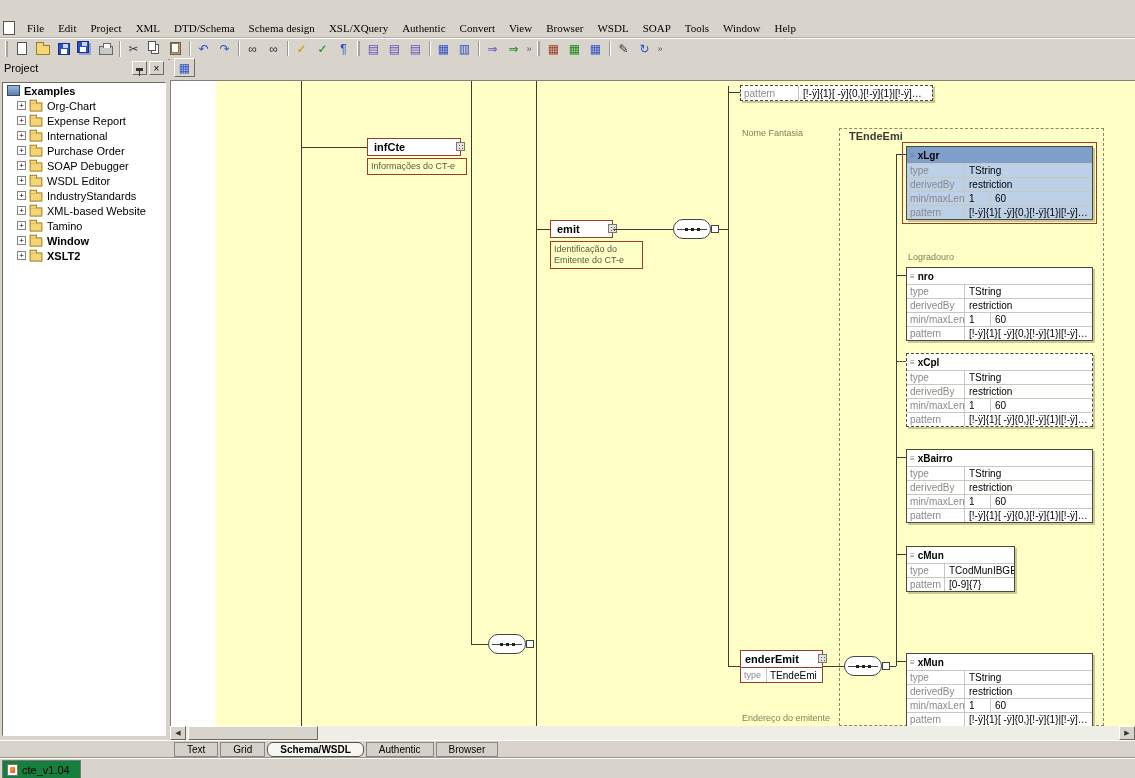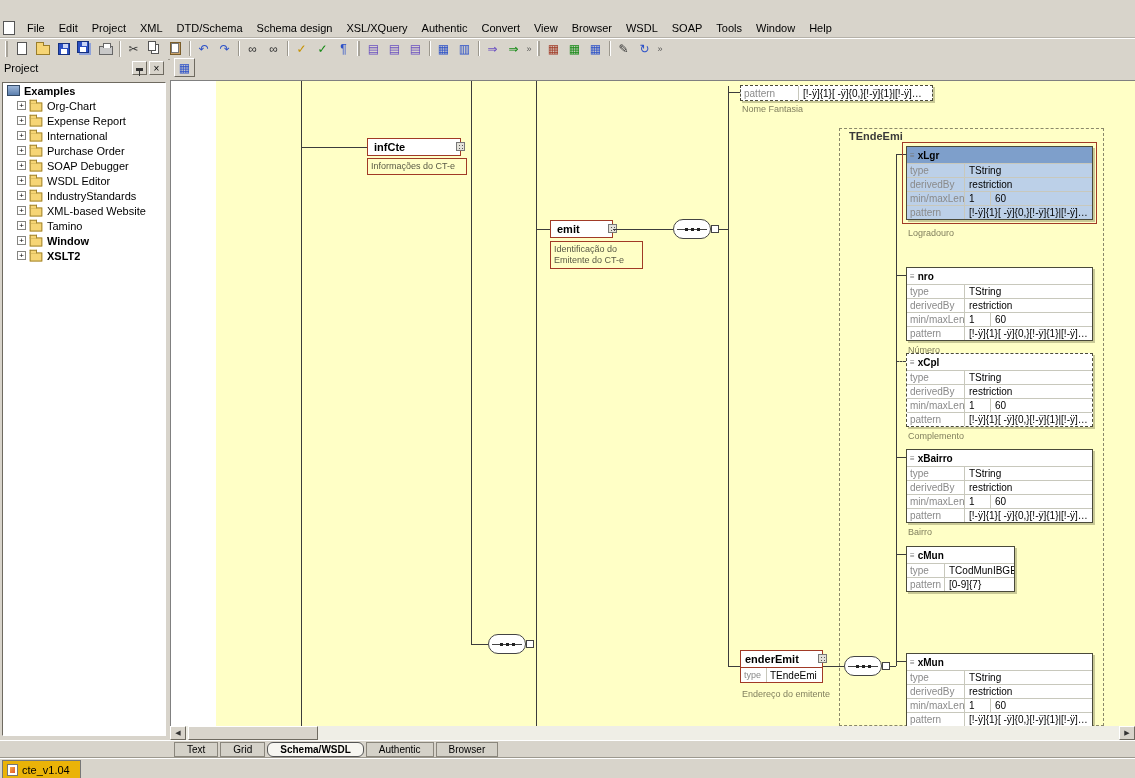--- a/index.html
+++ b/index.html
@@ -12,21 +12,21 @@
     background:linear-gradient(180deg,#3A6EE0 0%,#1E50C8 25%,#1746B4 70%,#123A9A 100%);
     color:#fff; font-weight:bold; display:flex; align-items:center; padding-left:3px; }
   .app-icon { width:13px; height:13px; margin-right:4px; border:1px solid #7a3007;
     background:linear-gradient(135deg,#ffb23e,#e4572e 60%,#b93312); border-radius:2px; position:relative; }
   .app-icon::after { content:""; position:absolute; left:4px; top:4px; width:4px; height:4px; background:#fff; border-radius:50%; }
 
   
   .menubar { position:absolute; left:0; top:18px; width:1135px; height:20px; background:#D8D4CB;
     border-bottom:1px solid #B5B1A8; display:flex; align-items:center; }
   .mdi-doc { width:12px; height:14px; background:#fff; border:1px solid #555; margin:0 5px 0 3px; }
-  .menu-item { padding:3px 7px; cursor:default; }
+  .menu-item { padding:3px 7px; cursor:default;font-family:Liberation Serif, serif; }
 
   
   .toolbar { position:absolute; left:0; top:38px; width:1135px; height:22px; background:#D8D4CB;
     border-bottom:1px solid #9C988E; box-shadow:inset 0 1px 0 #fff; display:flex; align-items:center; padding-left:2px; }
   .grip { width:3px; height:16px; margin:0 3px; border-left:1px solid #fff; background:#A8A49A; }
   .sep { width:1px; height:16px; background:#9C988E; margin:0 3px; box-shadow:1px 0 0 #fff; }
   .tb-btn { width:21px; height:19px; display:flex; align-items:center; justify-content:center;
     font-size:12px; line-height:1; cursor:default; }
   .chevron { font-size:9px; color:#555; width:10px; text-align:center; }
   .c-dark{color:#333}.c-blue{color:#2B50C8}.c-purple{color:#6A4FC0}.c-green{color:#168A16}.c-yellow{color:#C79200}.c-red{color:#A13A26}
@@ -77,21 +77,21 @@
   .vl { position:absolute; width:0; border-left:1px solid #3C3C3C; }
   .hl.dashed { border-top-style:dashed; }
 
   .el-box { position:absolute; height:18px; background:#fff; border:1px solid #A13A26;
     font-weight:bold; display:flex; align-items:center; padding:0 14px 0 6px; }
   .handle { position:absolute; right:-5px; top:50%; margin-top:-5px; width:9px; height:9px;
     background:#E4E2DA; border:1px solid #777;
     background-image:radial-gradient(#555 0.8px, transparent 0.9px); background-size:3px 3px; background-position:1px 1px; }
   .ann-box { position:absolute; background:#FFFFC6; border:1px solid #A13A26; font-size:9px;
     color:#5A5A46; padding:2px 3px; line-height:11px; }
-  .doc-label { position:absolute; font-size:9px; color:#82805F; line-height:11px; }
+  .doc-label { position:absolute; font-size:9px; color:#82805F; line-height:11px;margin-top:24px; }
 
   .seq { position:absolute; width:38px; height:20px; background:#fff; border:1px solid #444;
     border-radius:10px; display:flex; align-items:center; justify-content:center; gap:3px; }
   .seq::before { content:""; position:absolute; left:3px; right:3px; top:9px; border-top:1px solid #444; }
   .seq i { width:3px; height:3px; background:#222; z-index:1; }
   .conn-sq { position:absolute; width:8px; height:8px; background:#fff; border:1px solid #444; }
 
   .group-box { position:absolute; border:1px dashed #8A886A; }
   .group-label { position:absolute; left:6px; top:1px; font-weight:bold; color:#3A3A3A; background:#FFFFC6; padding:0 3px; }
 
@@ -125,21 +125,21 @@
 
   
   .viewtabs { position:absolute; left:0; top:740px; width:1135px; height:17px; background:#D8D4CB;
     border-top:1px solid #fff; display:flex; align-items:flex-start; padding-left:174px; gap:2px; }
   .vtab { height:15px; margin-top:1px; padding:1px 12px 0; font-size:10px; background:#D4D1C8;
     border:1px solid #8A867C; cursor:default; }
   .vtab.active { background:#F7F6F1; font-weight:bold; border-color:#555;border-radius:6px; }
 
   .filetabs { position:absolute; left:0; top:757px; width:1135px; height:21px; background:#D8D4CB;
     border-top:1px solid #9C988E; box-shadow:inset 0 1px 0 #fff; display:flex; align-items:flex-end; padding-left:2px; }
-  .ftab { height:18px; display:flex; align-items:center; padding:0 10px 0 4px; background:#eab308;
+  .ftab { height:18px; display:flex; align-items:center; padding:0 10px 0 4px; background:#15803d;
     border:1px solid #777; border-bottom:none; }
 </style>
 </head>
 <body>
 
 <div id="app">
 
 
   <div class="menubar">
     <span class="mdi-doc"></span>

